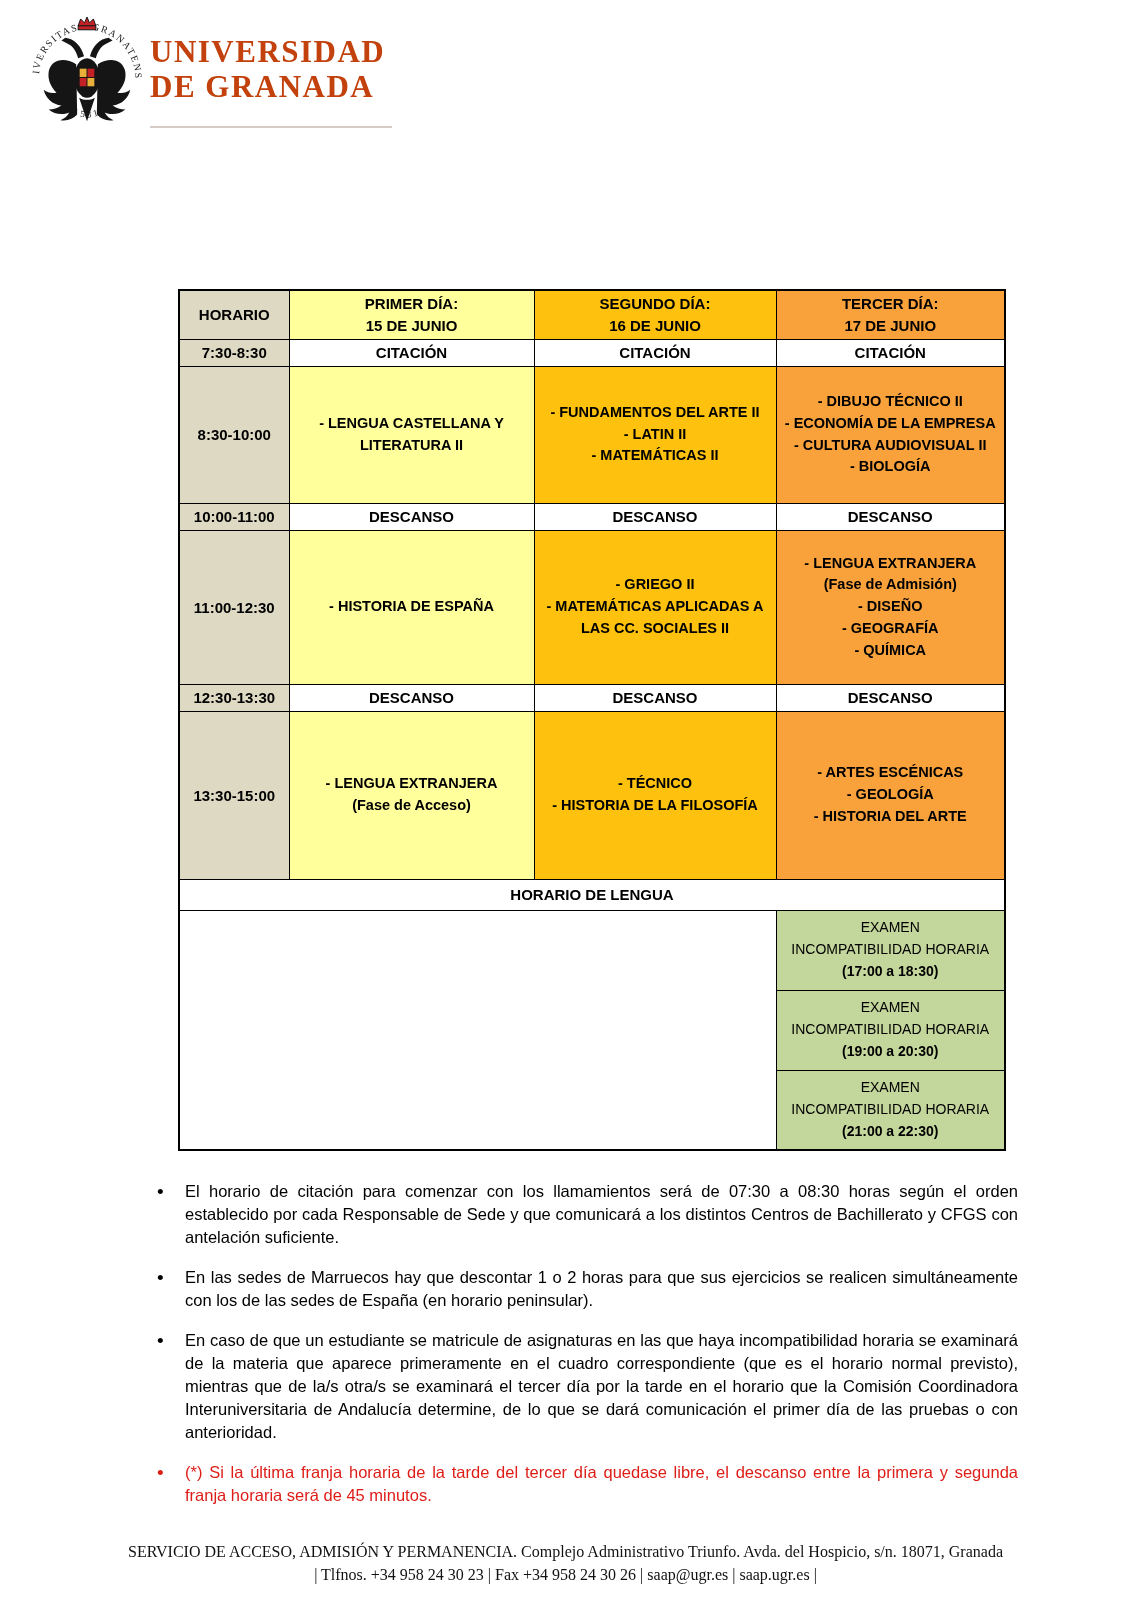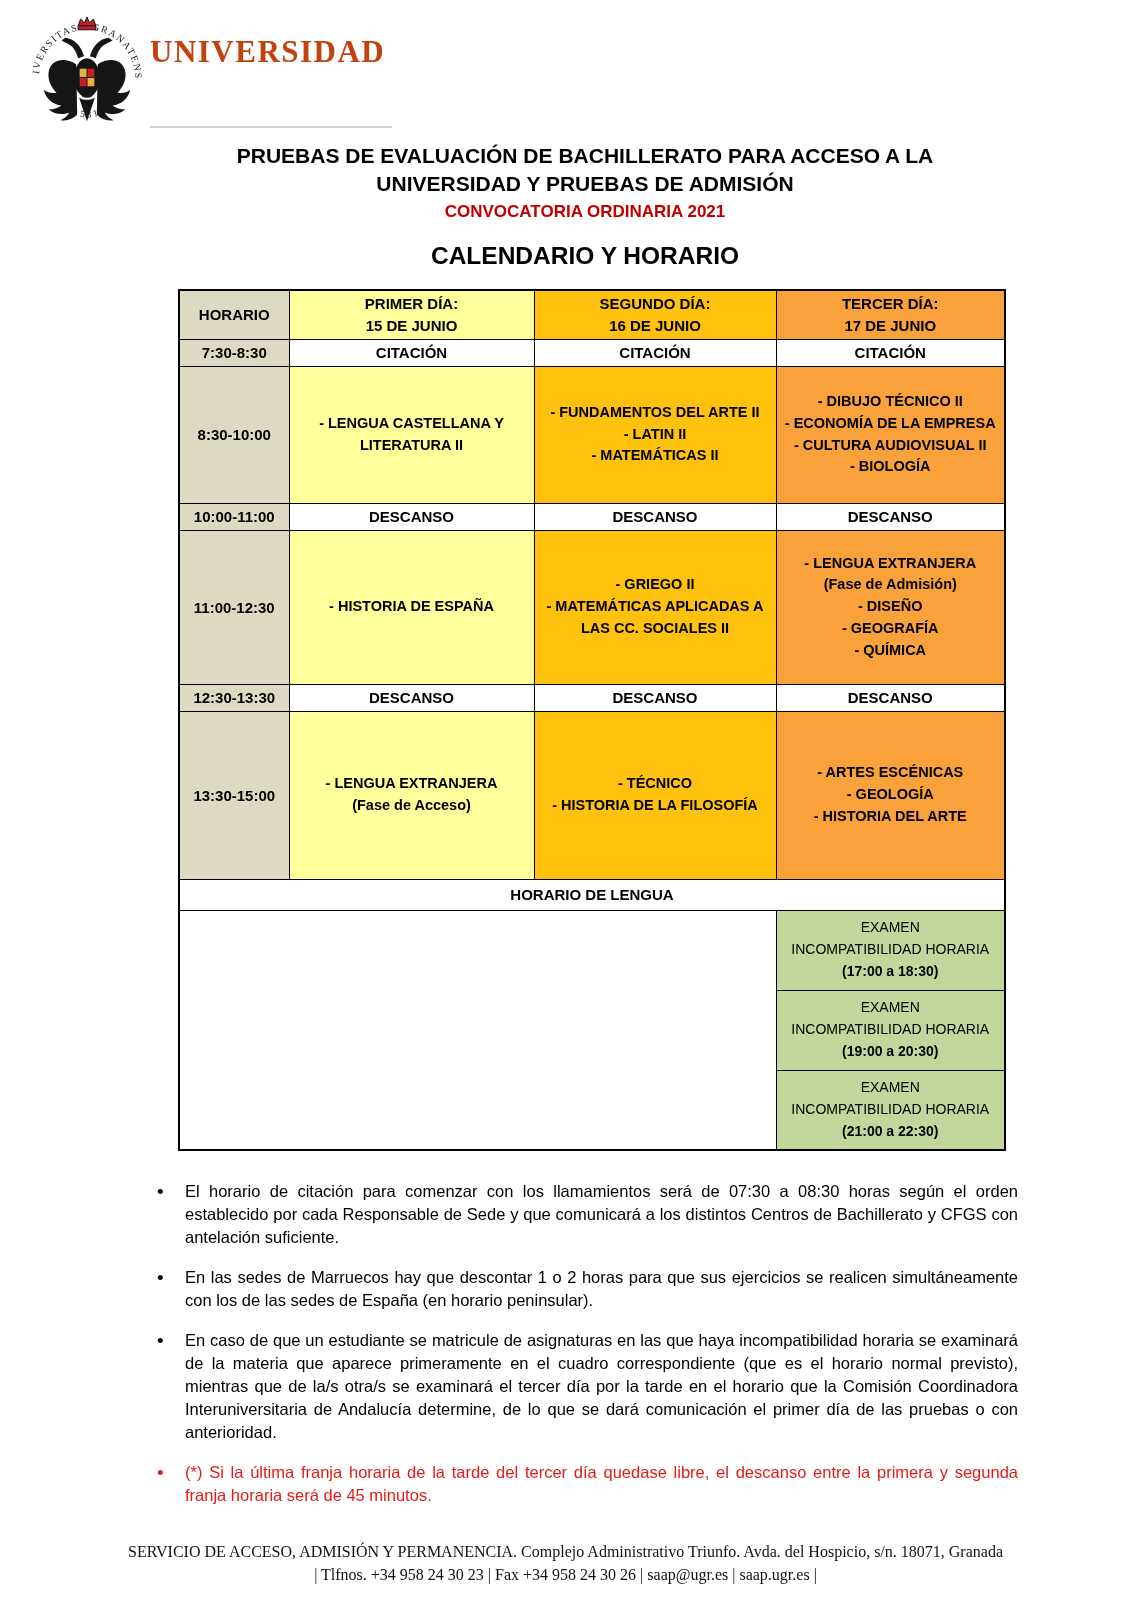--- a/index.html
+++ b/index.html
@@ -75,31 +75,24 @@
       <g stroke="#151515" stroke-width="1">
         <rect x="52" y="54" width="16" height="19" fill="#c42127"></rect>
         <rect x="52" y="54" width="8" height="9.5" fill="#e8b23a"></rect>
         <rect x="60" y="63.5" width="8" height="9.5" fill="#e8b23a"></rect>
       </g>
     </g>
   </svg>
 
   <div class="uni-name">
     <div>UNIVERSIDAD</div>
+    <div>DE GRANADA</div>
   </div>
   <div class="uni-rule"></div>
 
-  <div class="title-block">
-    <div class="main-title">
-      <div>PRUEBAS DE EVALUACIÓN DE BACHILLERATO PARA ACCESO A LA</div>
-      <div>UNIVERSIDAD Y PRUEBAS DE ADMISIÓN</div>
-    </div>
-    <div class="subtitle">CONVOCATORIA ORDINARIA 2021</div>
-    <div class="section-title">CALENDARIO Y HORARIO</div>
-  </div>
 
   <div class="sched-wrap">
     <table class="sched">
       <colgroup>
         <col style="width:110px">
           <col style="width:245px">
           <col style="width:242px">
           <col style="width:229px">
       </colgroup>
       <tbody id="schedule-body">

